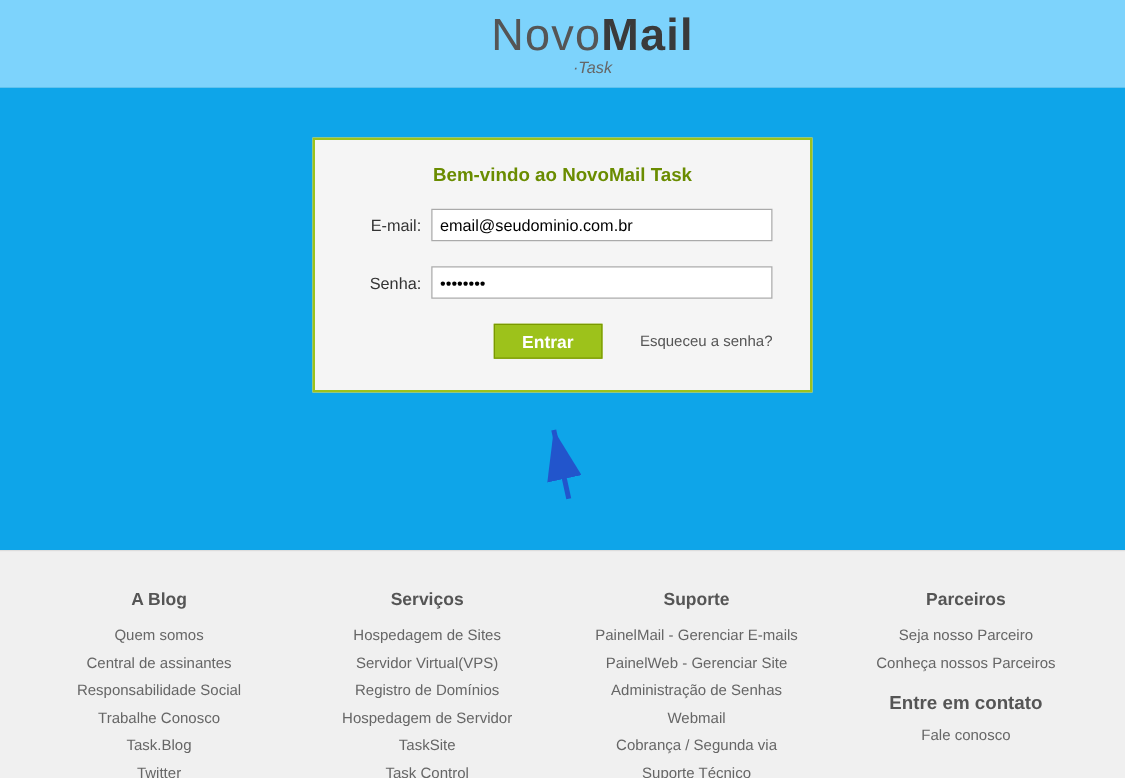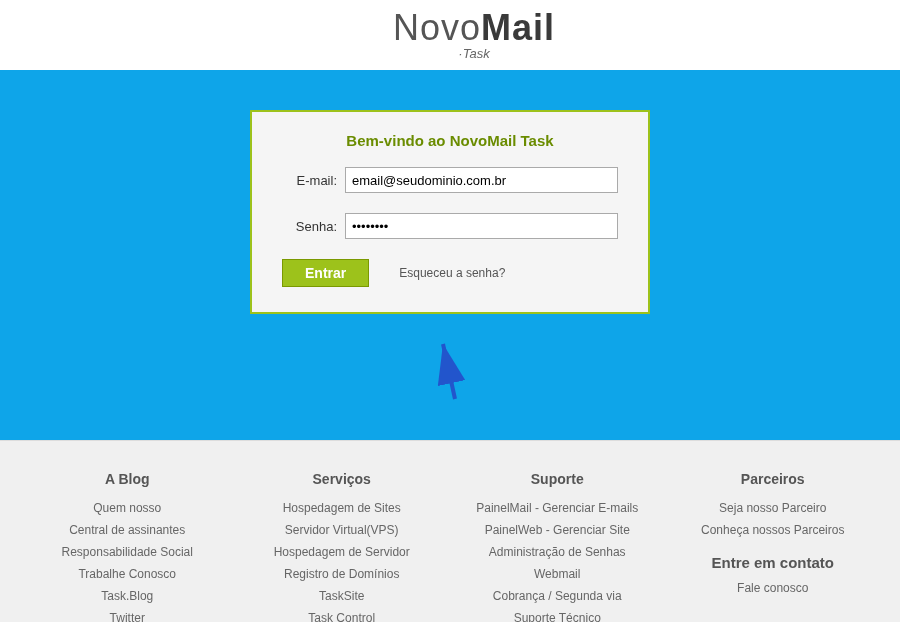--- a/index.html
+++ b/index.html
@@ -6,21 +6,21 @@
     body {
       font-family: Arial, sans-serif;
       background-color: #e8e8e8;
       width: 900px;
       min-height: 622px;
       overflow-x: hidden;
     }
 
     
     #header {
-      background-color: #ffffff;
+      background-color: #7dd3fc;
       height: 70px;
       display: flex;
       align-items: center;
       justify-content: center;
       padding-left: 48px;
     }
     #header .logo-text {
       font-size: 36px;
       color: #3a3a3a;
       font-weight: bold;
@@ -76,21 +76,21 @@
       flex: 1;
       height: 26px;
       border: 1px solid #aaa;
       padding: 3px 6px;
       font-size: 13px;
       outline: none;
     }
     .btn-row {
       display: flex;
       align-items: center;
-      justify-content: flex-start;
+      justify-content: flex-end;
       margin-top: 8px;
       gap: 20px;
       position: relative;
     }
     .btn-entrar {
       background-color: #9dc21b;
       color: #fff;
       border: 1px solid #7a9900;
       padding: 5px 22px;
       font-size: 14px;
@@ -196,34 +196,34 @@
       <line x1="30" y1="75" x2="18" y2="20" stroke="#2255cc" stroke-width="4" marker-end="url(#arrowhead)"></line>
     </svg>
   </div>
 </div>
 
 <div id="footer">
   <div class="footer-columns">
 
     <div class="footer-col">
       <h4>A Blog</h4>
-      <a href="#">Quem nosso</a>
+      <a href="#">Quem somos</a>
       <a href="#">Central de assinantes</a>
       <a href="#">Responsabilidade Social</a>
       <a href="#">Trabalhe Conosco</a>
       <a href="#">Task.Blog</a>
       <a href="#">Twitter</a>
     </div>
 
     <div class="footer-col">
       <h4>Serviços</h4>
       <a href="#">Hospedagem de Sites</a>
       <a href="#">Servidor Virtual(VPS)</a>
+      <a href="#">Registro de Domínios</a>
       <a href="#">Hospedagem de Servidor</a>
-      <a href="#">Registro de Domínios</a>
       <a href="#">TaskSite</a>
       <a href="#">Task Control</a>
 
     </div>
 
     <div class="footer-col">
       <h4>Suporte</h4>
       <a href="#">PainelMail - Gerenciar E-mails</a>
       <a href="#">PainelWeb - Gerenciar Site</a>
       <a href="#">Administração de Senhas</a>

